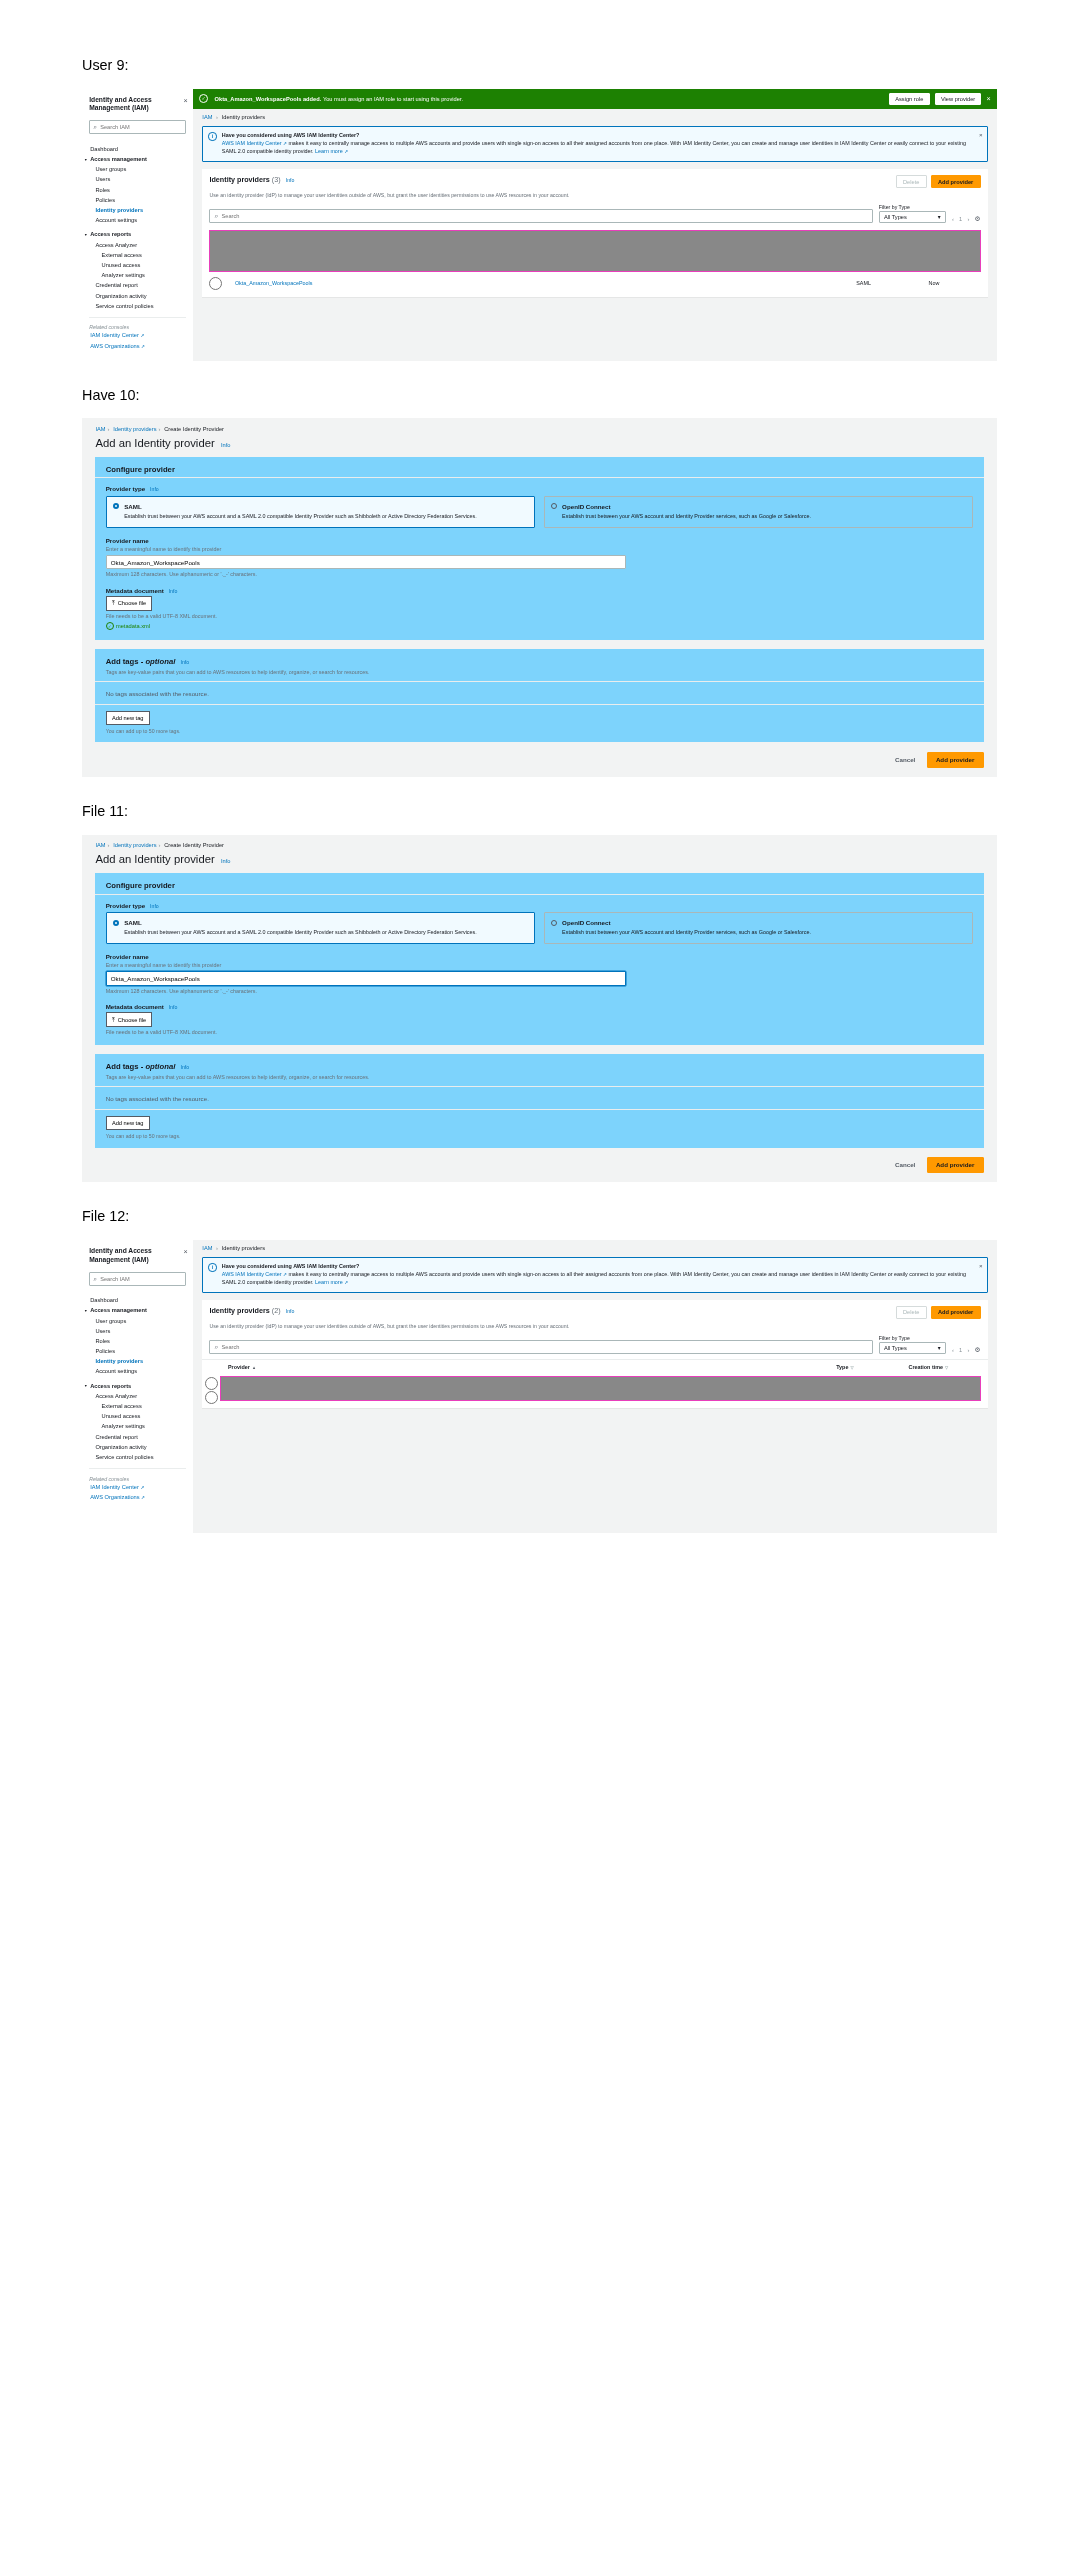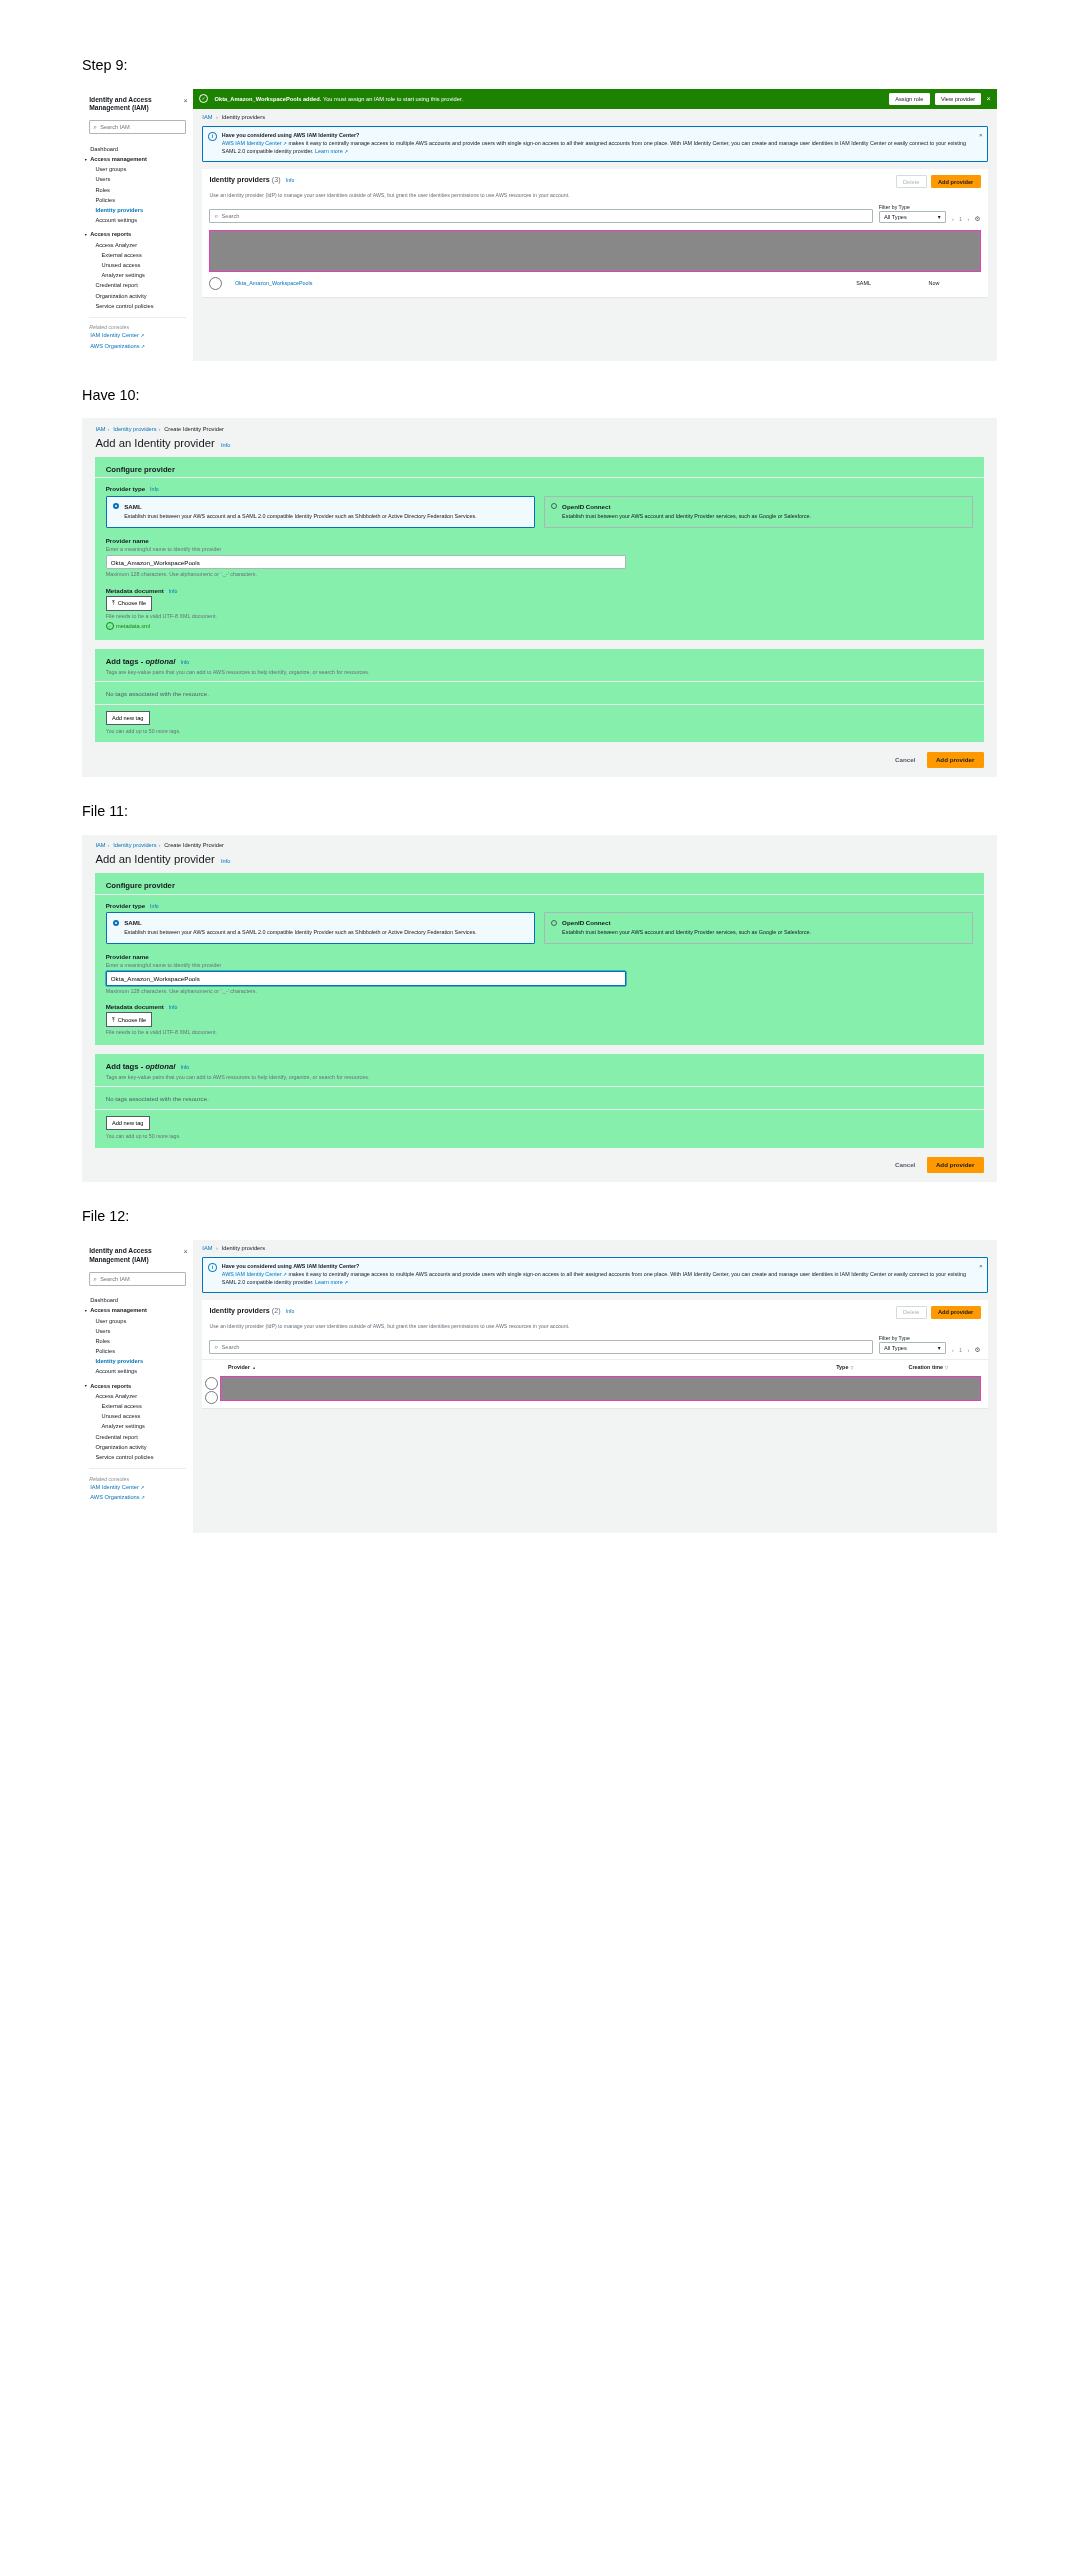--- a/index.html
+++ b/index.html
@@ -290,21 +290,21 @@
   .crumbs-wide a { color: #0073bb; text-decoration: none; }
   .crumbs-wide .sep { color: #879196; margin: 0 2.1px; }
   .h1 {
     padding: 2.1px 13.4px 8.2px 13.4px;
     font-size: 11.3px;
     font-weight: 400;
   }
   .h1 .info-link { font-size: 5.7px; }
 
   .form-card {
-    background: #86efac;
+    background: #7dd3fc;
     margin: 0 13.4px 9.3px 13.4px;
     padding: 0 0 0 0;
   }
   .form-card h2 {
     font-size: 7.7px;
     font-weight: 700;
     padding: 8.2px 10.3px 3.1px 10.3px;
   }
   .form-card hr { border: none; border-top: 0.5px solid #eaeded; }
   .form-body { padding: 7.2px 10.3px 9.3px 10.3px; }
@@ -424,21 +424,21 @@
     display: inline-flex;
     align-items: center; justify-content: center;
     font-size: 4.6px;
     margin-right: 1px;
   }
   .italic { font-style: italic; }
 </style>
 </head>
 <body>
 
-<div class="step-label">Step 9:</div>
+<div class="step-label">User 9:</div>
 <div class="panel-frame">
 <div class="aws-console">
 
   <div class="sidebar">
     <h3>Identity and Access Management (IAM)</h3>
     <span class="close-x">×</span>
     <div class="search-wrap">
       <span class="mag-glass"></span>
       <input placeholder="Search IAM" style="">
     </div>

